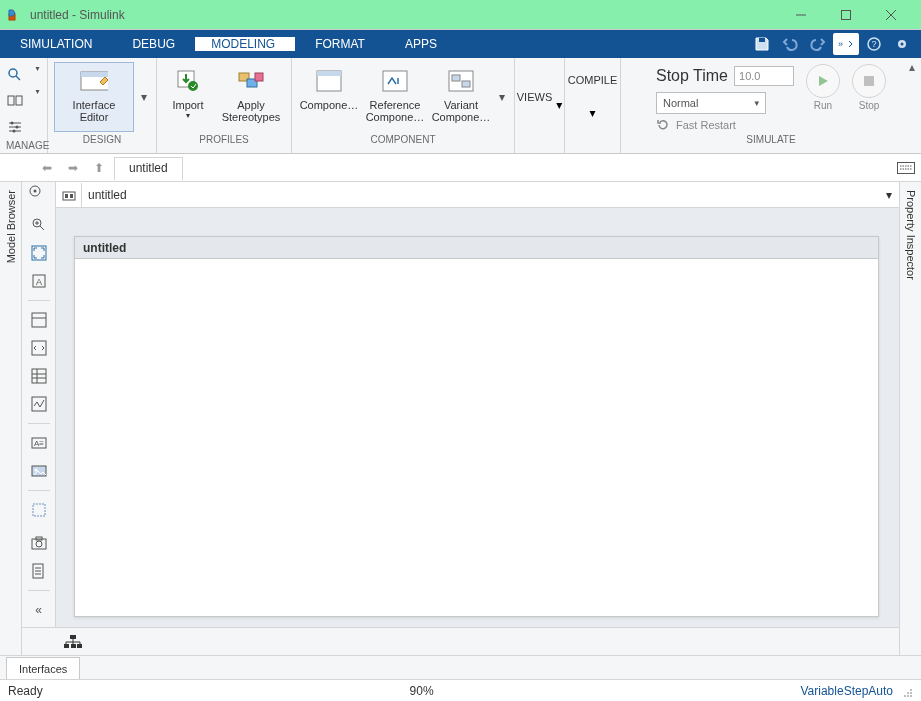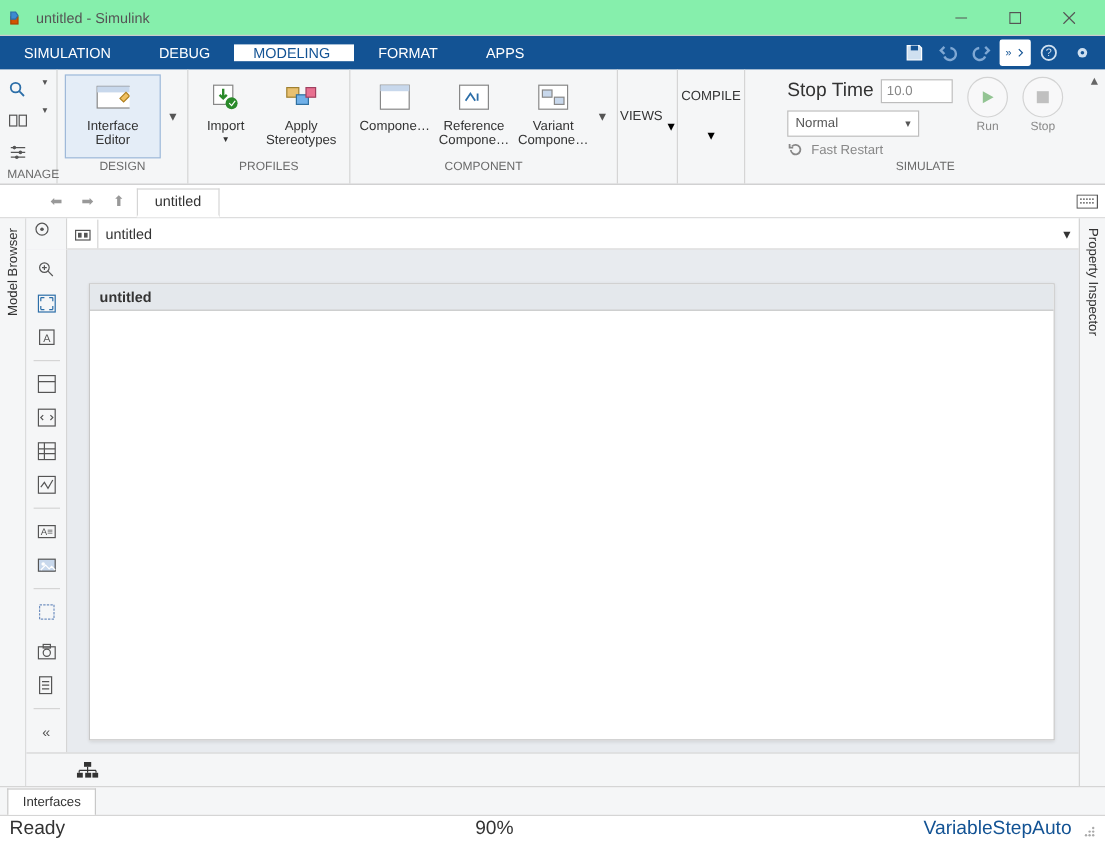--- a/index.html
+++ b/index.html
@@ -68,21 +68,21 @@
 .toolstrip .tspacer { flex:1; }
 .canvas-outer { flex:1; position: relative; padding: 0 14px 8px 0; overflow:hidden;}
 .canvas-area { position: absolute; left:18px; right:20px; top:28px; bottom:10px; background:#fff; border:1px solid #c8c8c8; box-shadow: 0 1px 3px rgba(0,0,0,.1); }
 .canvas-header { height: 22px; background: #e4e8ec; border-bottom: 1px solid #c8c8c8; display:flex;align-items:center;padding:0 8px;font-size:12px;font-weight:bold;color:#333;}
 
 
 .footertabs { height: 24px; background:#f5f6f7; border-top:1px solid #d5d5d5; display:flex;align-items:flex-end;padding:0 6px;}
 .footertabs .ftab { height: 22px; padding: 0 12px; border:1px solid #c8c8c8; border-bottom:none; background:#fff; display:flex;align-items:center;font-size:11px;color:#333;}
 
 
-.statusbar { height: 22px; background:#fff; border-top:1px solid #d5d5d5; display:flex;align-items:center;padding:0 8px;font-size:16px;color:#333;}
+.statusbar { height: 22px; background:#fff; border-top:1px solid #d5d5d5; display:flex;align-items:center;padding:0 8px;font-size:12px;color:#333;}
 .statusbar .sfill { flex:1; }
 .statusbar .sright { color:#135394; }
 .statusbar .grip { width:14px;height:14px;margin-left:6px;color:#aaa;display:flex;align-items:flex-end;justify-content:flex-end;}
 
 svg { display:block; }
 </style>
 </head>
 <body>
 
 <div class="titlebar">

